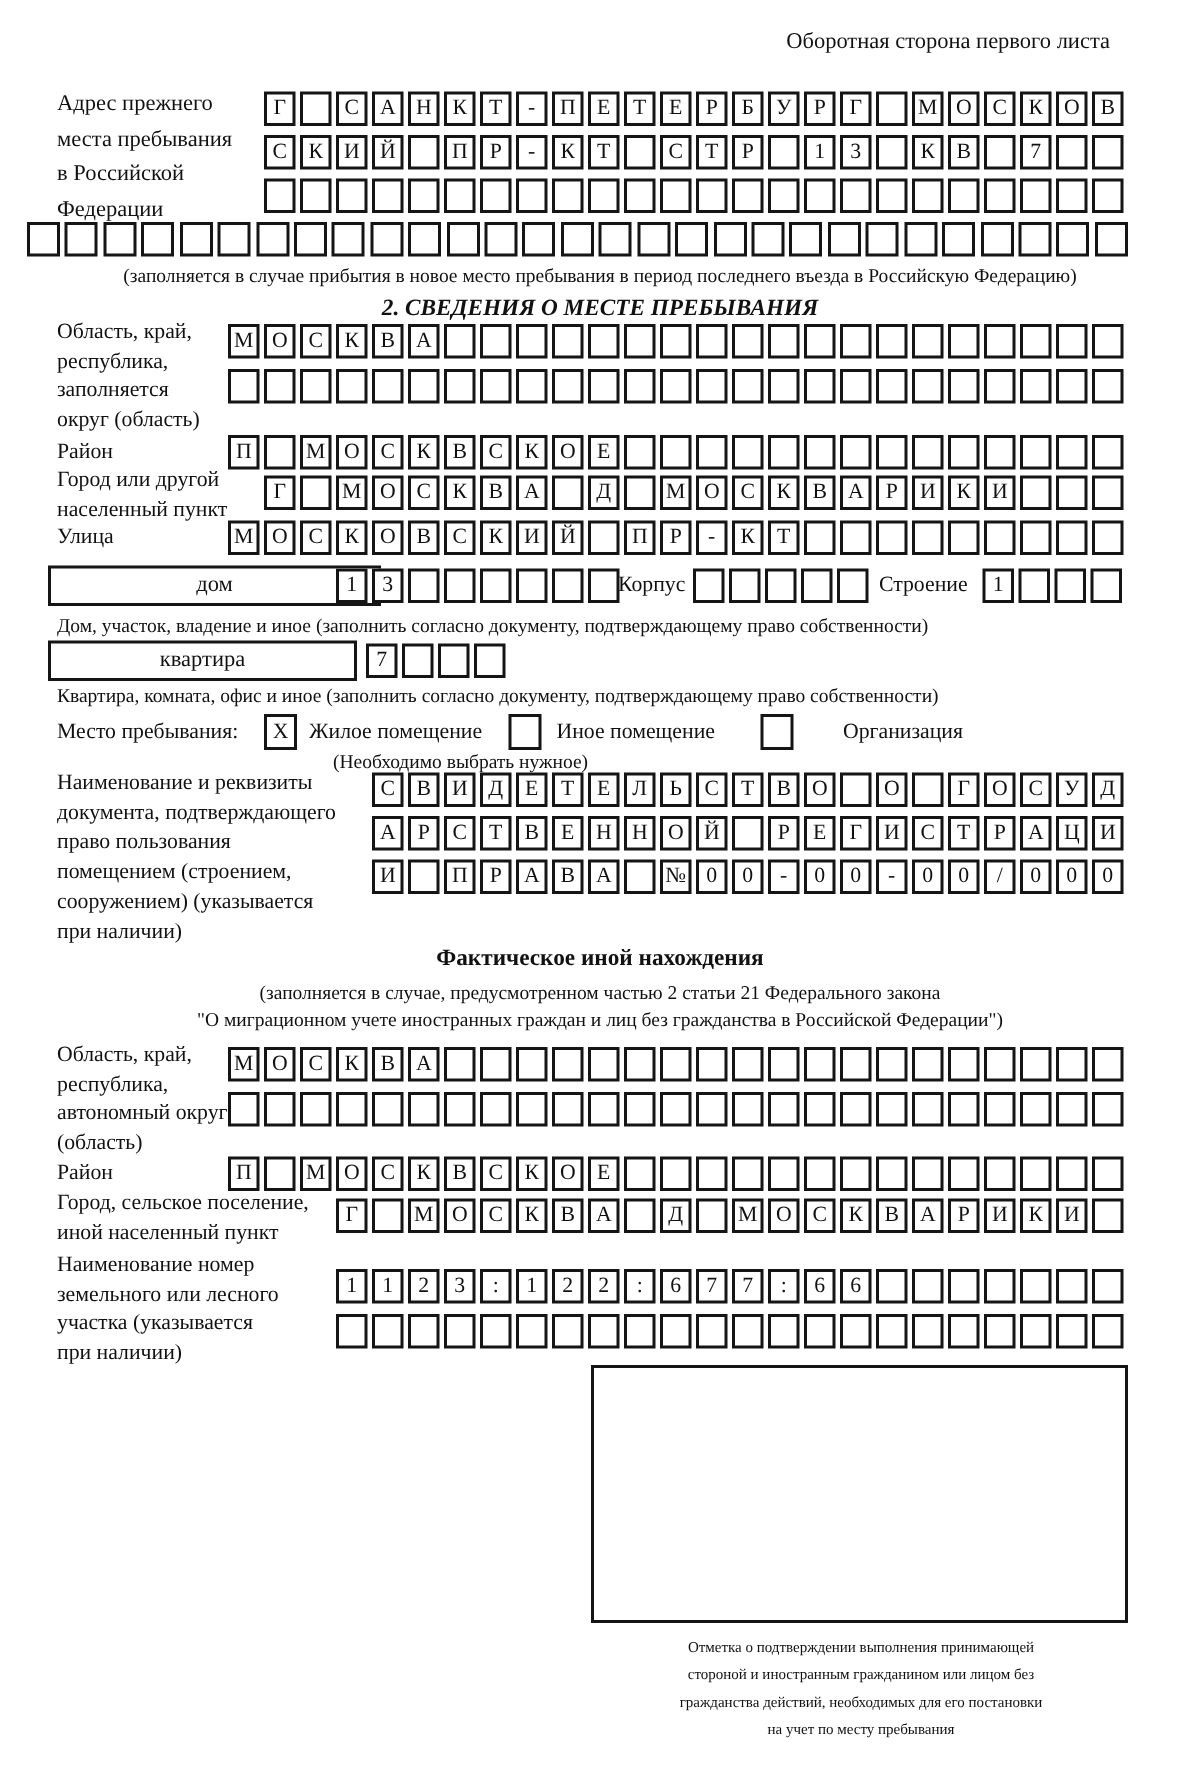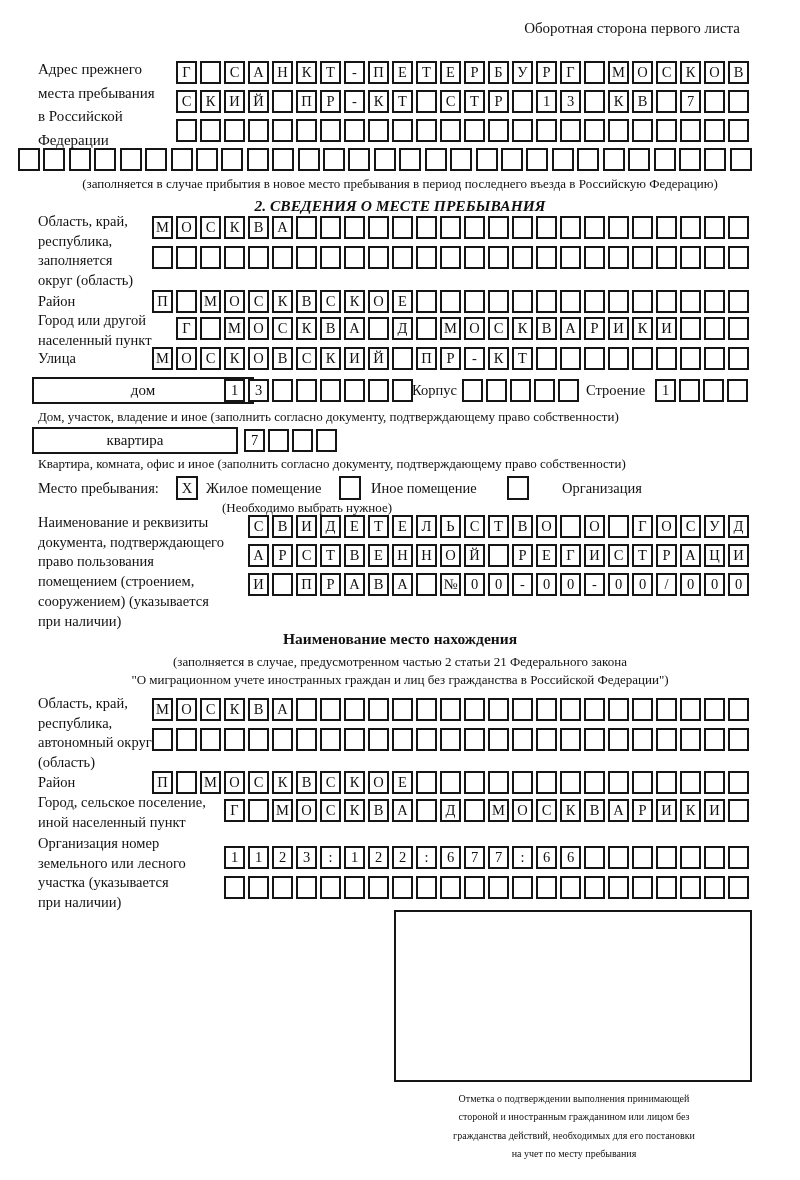--- a/index.html
+++ b/index.html
@@ -422,21 +422,21 @@
       <span class="cell">0</span>
       <span class="cell">-</span>
       <span class="cell">0</span>
       <span class="cell">0</span>
       <span class="cell">/</span>
       <span class="cell">0</span>
       <span class="cell">0</span>
       <span class="cell">0</span>
     </div>
 
-  <div class="abs title center" style="top:630px;">Наименование место нахождения</div>
+  <div class="abs title center" style="top:630px;">Фактическое иной нахождения</div>
   <div class="abs note center notelines" style="top:653px;line-height:18px;">
       <div>(заполняется в случае, предусмотренном частью 2 статьи 21 Федерального закона</div>
       <div>"О миграционном учете иностранных граждан и лиц без гражданства в Российской Федерации")</div>
     </div>
 
   <div class="abs lbl notelines" style="left:38px;top:694px;">
       <div>Область, край,</div>
       <div>республика,</div>
       <div>автономный округ</div>
       <div>(область)</div>
@@ -548,21 +548,21 @@
       <span class="cell">В</span>
       <span class="cell">А</span>
       <span class="cell">Р</span>
       <span class="cell">И</span>
       <span class="cell">К</span>
       <span class="cell">И</span>
       <span class="cell"></span>
     </div>
 
   <div class="abs lbl notelines" style="left:38px;top:834px;">
-      <div>Организация номер</div>
+      <div>Наименование номер</div>
       <div>земельного или лесного</div>
       <div>участка (указывается</div>
       <div>при наличии)</div>
     </div>
   <div class="abs cellrow" style="left:224px;top:846px;">
       <span class="cell">1</span>
       <span class="cell">1</span>
       <span class="cell">2</span>
       <span class="cell">3</span>
       <span class="cell">:</span>

